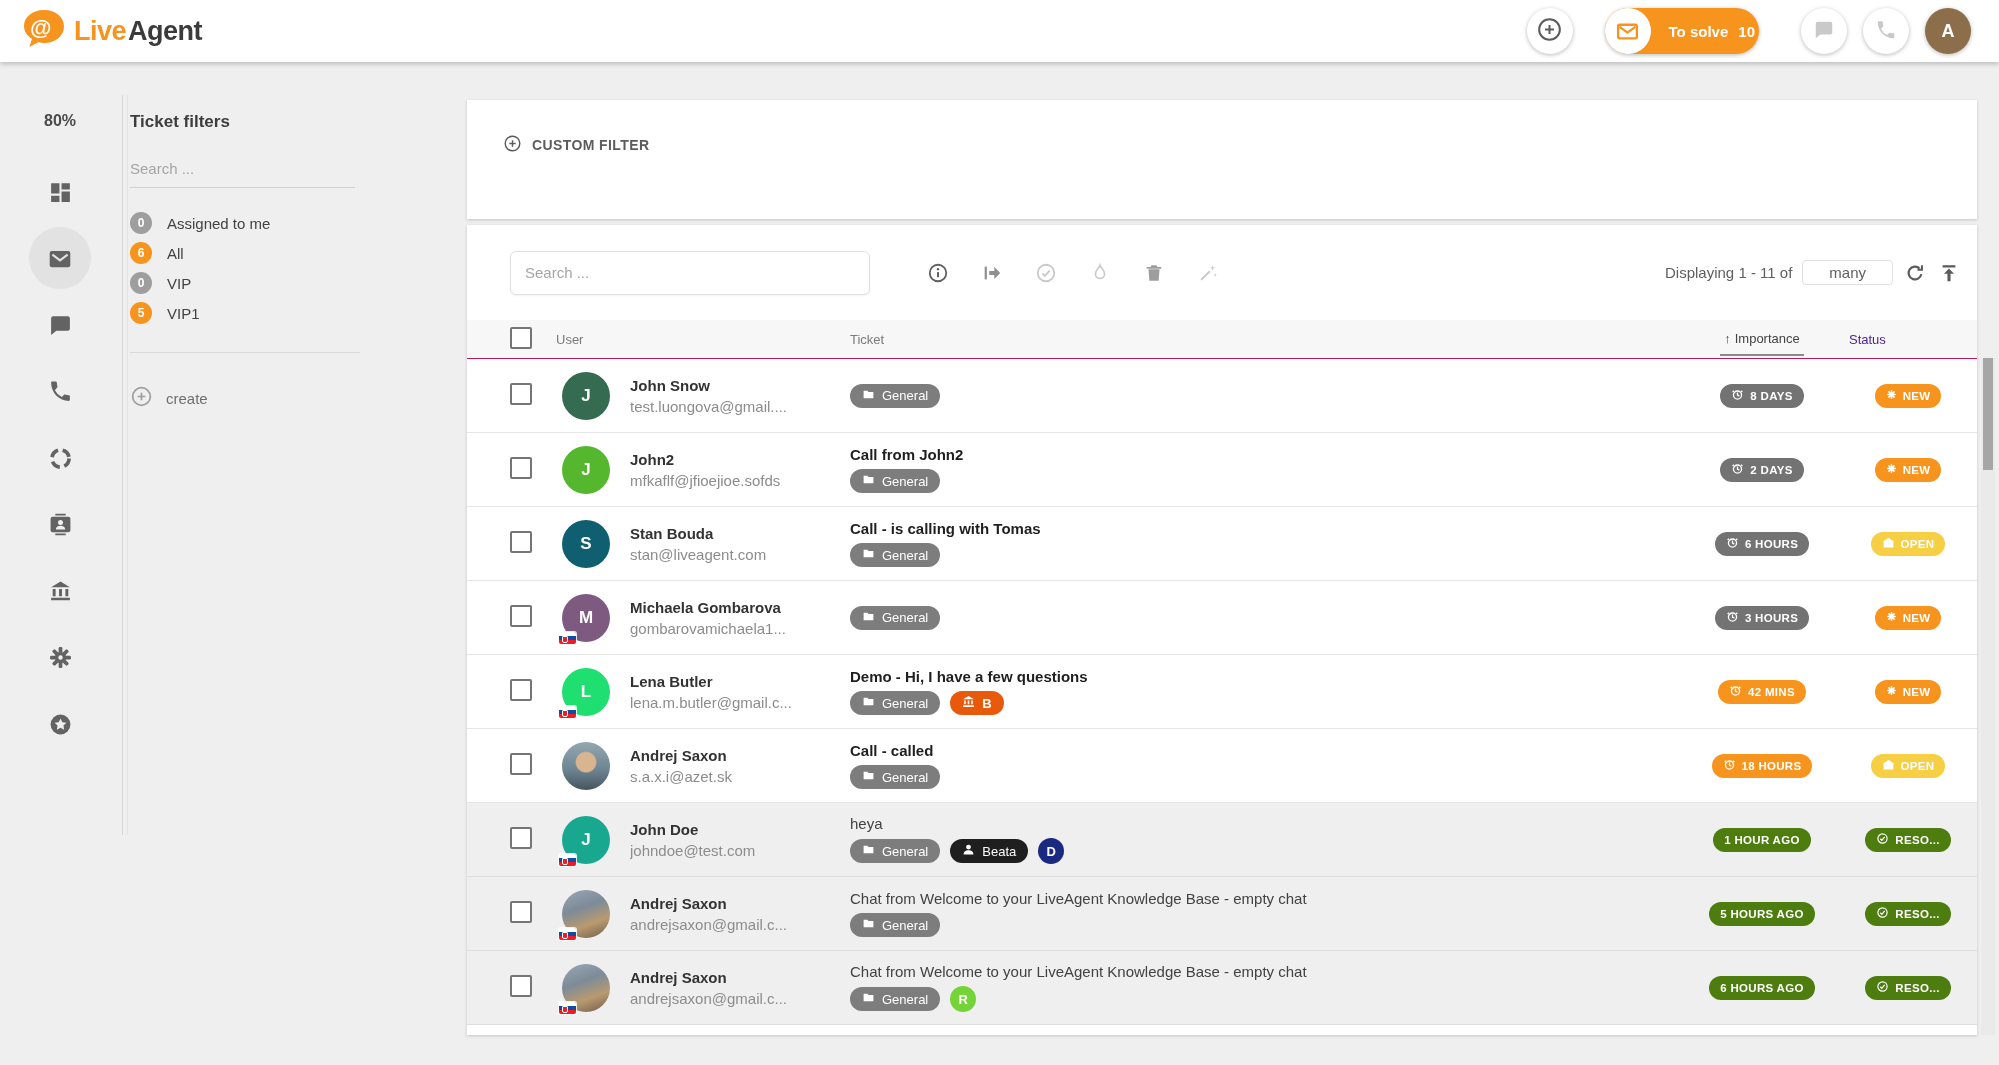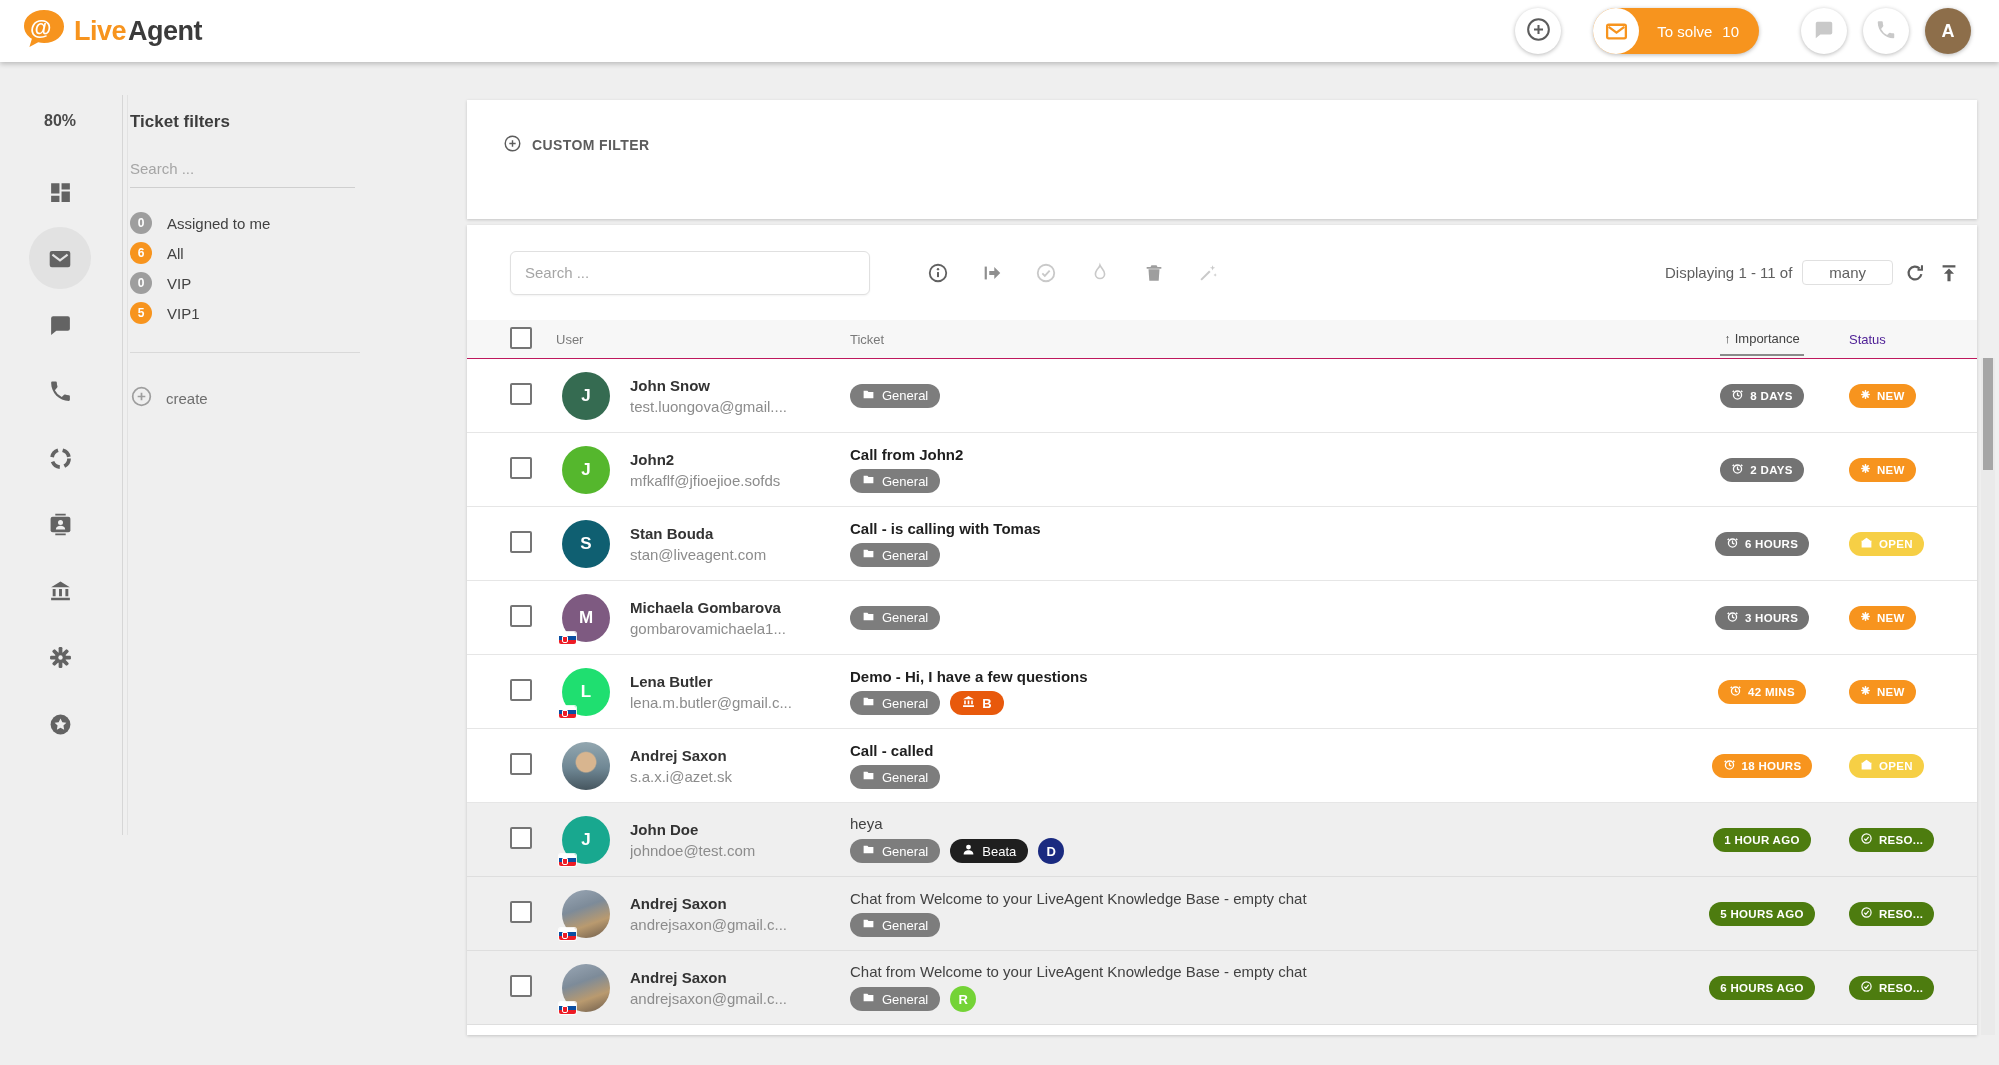--- a/index.html
+++ b/index.html
@@ -11,24 +11,24 @@
   
   .hdr{position:absolute;left:0;top:0;width:100%;height:62px;background:#fff;
        box-shadow:0 2px 5px rgba(0,0,0,.22);z-index:30;display:flex;align-items:center;}
   .brand{display:flex;align-items:center;gap:8px;margin-left:22px;}
   .brand .b1{font-size:27px;font-weight:bold;color:#f7941e;letter-spacing:-.5px;}
   .brand .b2{font-size:27px;font-weight:bold;color:#3b3b3b;letter-spacing:-.5px;margin-left:-6px;}
   .hright{margin-left:auto;display:flex;align-items:center;gap:16px;padding-right:28px;}
   .hbtn{width:46px;height:46px;border-radius:50%;background:#fff;box-shadow:0 1px 4px rgba(0,0,0,.28);
         display:flex;align-items:center;justify-content:center;}
   .tosolve{height:46px;border-radius:23px;background:#f7941e;display:flex;align-items:center;
-           box-shadow:0 1px 4px rgba(0,0,0,.28);color:#fff;font-weight:normal;font-size:15px;gap:0;margin-right:26px;margin-left:16px;}
+           box-shadow:0 1px 4px rgba(0,0,0,.28);color:#fff;font-weight:bold;font-size:15px;gap:0;margin-right:26px;margin-left:16px;}
   .envcircle{width:46px;height:46px;border-radius:50%;background:#fff;display:flex;align-items:center;justify-content:center;}
   .tosolve .tslabel{padding:0 10px 0 18px;}
-  .tosolve .tscount{padding-right:20px;}
+  .tosolve .tscount{padding-right:4px;}
   .me{background:#8d6e4a;color:#fff;font-weight:bold;font-size:18px;}
 
   
   .snav{position:absolute;left:0;width:120px;display:flex;justify-content:center;align-items:center;}
   .zoomlvl{position:absolute;left:0;top:112px;width:120px;text-align:center;
            font-size:16px;font-weight:bold;color:#4a4a4a;}
   .activebg{position:absolute;left:29px;top:227px;width:62px;height:62px;border-radius:50%;background:#e2e2e2;}
   .vdiv{position:absolute;left:122px;top:95px;height:740px;width:0;border-left:1px solid #d6d6d6;}
   .vdiv2{position:absolute;left:127px;top:95px;height:740px;width:0;border-left:1px solid #e2e2e2;}
 
@@ -96,21 +96,21 @@
   .tcell{display:flex;flex-direction:column;justify-content:center;gap:6px;overflow:hidden;padding-right:14px;}
   .subject{font-size:15px;color:#424242;white-space:nowrap;}
   .subject.b{font-weight:bold;color:#1f1f1f;}
   .tagrow{display:flex;align-items:center;gap:10px;}
   .tag{height:24px;border-radius:12px;background:#7d7d7d;color:#fff;font-size:13px;
        display:inline-flex;align-items:center;gap:7px;padding:0 12px;}
   .tag.comp{background:#e8590c;font-weight:bold;}
   .tag.agent{background:#1f1f1f;}
   .tag.dot{width:26px;height:26px;border-radius:50%;padding:0;justify-content:center;font-weight:bold;}
   .impcell{justify-self:center;}
-  .stcell{margin-left:12px;}
+  .stcell{margin-left:12px;text-align:center;}
   .bdg{height:24px;border-radius:12px;color:#fff;font-size:11.5px;font-weight:bold;letter-spacing:.3px;
        display:inline-flex;align-items:center;gap:6px;padding:0 11px;white-space:nowrap;}
   .bdg.red{background:#737373;}
   .bdg.orange{background:#f7941e;}
   .bdg.yellow{background:#f6cf45;color:#fff;}
   .bdg.gray{background:#4d7c0f;}
 
   
   .sbtrack{position:absolute;left:1981px;top:358px;width:14px;height:677px;background:#eaeaea;}
   .sbthumb{width:10px;margin:0 2px;height:112px;background:#a6a6a6;}

